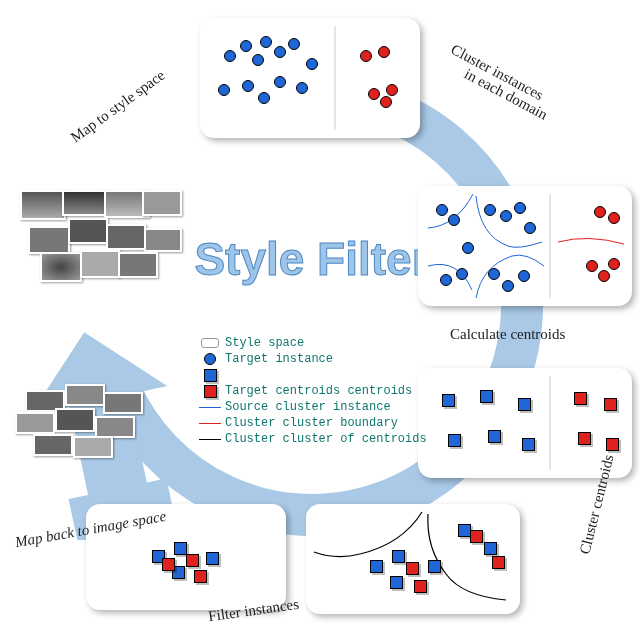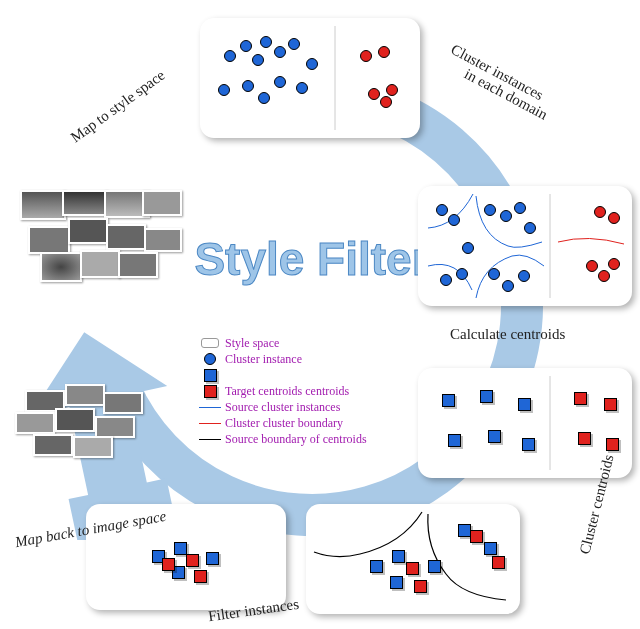--- a/index.html
+++ b/index.html
@@ -45,23 +45,23 @@
     font-family: "Comic Sans MS", cursive, sans-serif;
     font-size: 46px;
     font-weight: bold;
     color: #9ec5e8;
     -webkit-text-stroke: 1px #4c88c4;
     text-align: center;
   }
   .legend {
     position: absolute;
     left: 195px; top: 335px;
-    font-family: Liberation Serif, serif;
+    font-family: Liberation Mono, monospace;
     font-size: 12px;
-    color: #a21caf;
+    color: #0f766e;
   }
   .legend-row { display:flex; align-items:center; height:16px; }
   .legend-swatch { width: 30px; display:flex; justify-content:center; align-items:center; }
   .legend-swatch .dot, .legend-swatch .sq { position: static; }
   .legend-line { width:22px; height:1px; }
   .img-collage {
     position: absolute;
     width: 160px; height: 100px;
   }
   .tile {
@@ -219,44 +219,44 @@
   <div class="legend-row">
       <span class="legend-swatch">
         <span style="width:18px;height:10px;border:1px solid #999;border-radius:3px;display:inline-block"></span>
       </span>
       <span>Style space</span>
     </div>
   <div class="legend-row">
       <span class="legend-swatch">
         <span class="dot blue"></span>
       </span>
-      <span>Cluster instance</span>
+      <span>Target instance</span>
     </div>
   <div class="legend-row">
       <span class="legend-swatch">
         <span class="sq blue"></span>
       </span>
     </div>
   <div class="legend-row">
       <span class="legend-swatch">
         <span class="sq red"></span>
       </span>
       <span>Target centroids centroids</span>
     </div>
   <div class="legend-row">
       <span class="legend-swatch">
         <span class="legend-line" style="background:#1f66d6"></span>
       </span>
-      <span>Source cluster instances</span>
+      <span>Source cluster instance</span>
     </div>
   <div class="legend-row">
       <span class="legend-swatch">
         <span class="legend-line" style="background:#e0221e"></span>
       </span>
       <span>Cluster cluster boundary</span>
     </div>
   <div class="legend-row">
       <span class="legend-swatch">
         <span class="legend-line" style="background:#000"></span>
       </span>
-      <span>Source boundary of centroids</span>
+      <span>Cluster cluster of centroids</span>
     </div>
 </div>
 
 </body></html>

